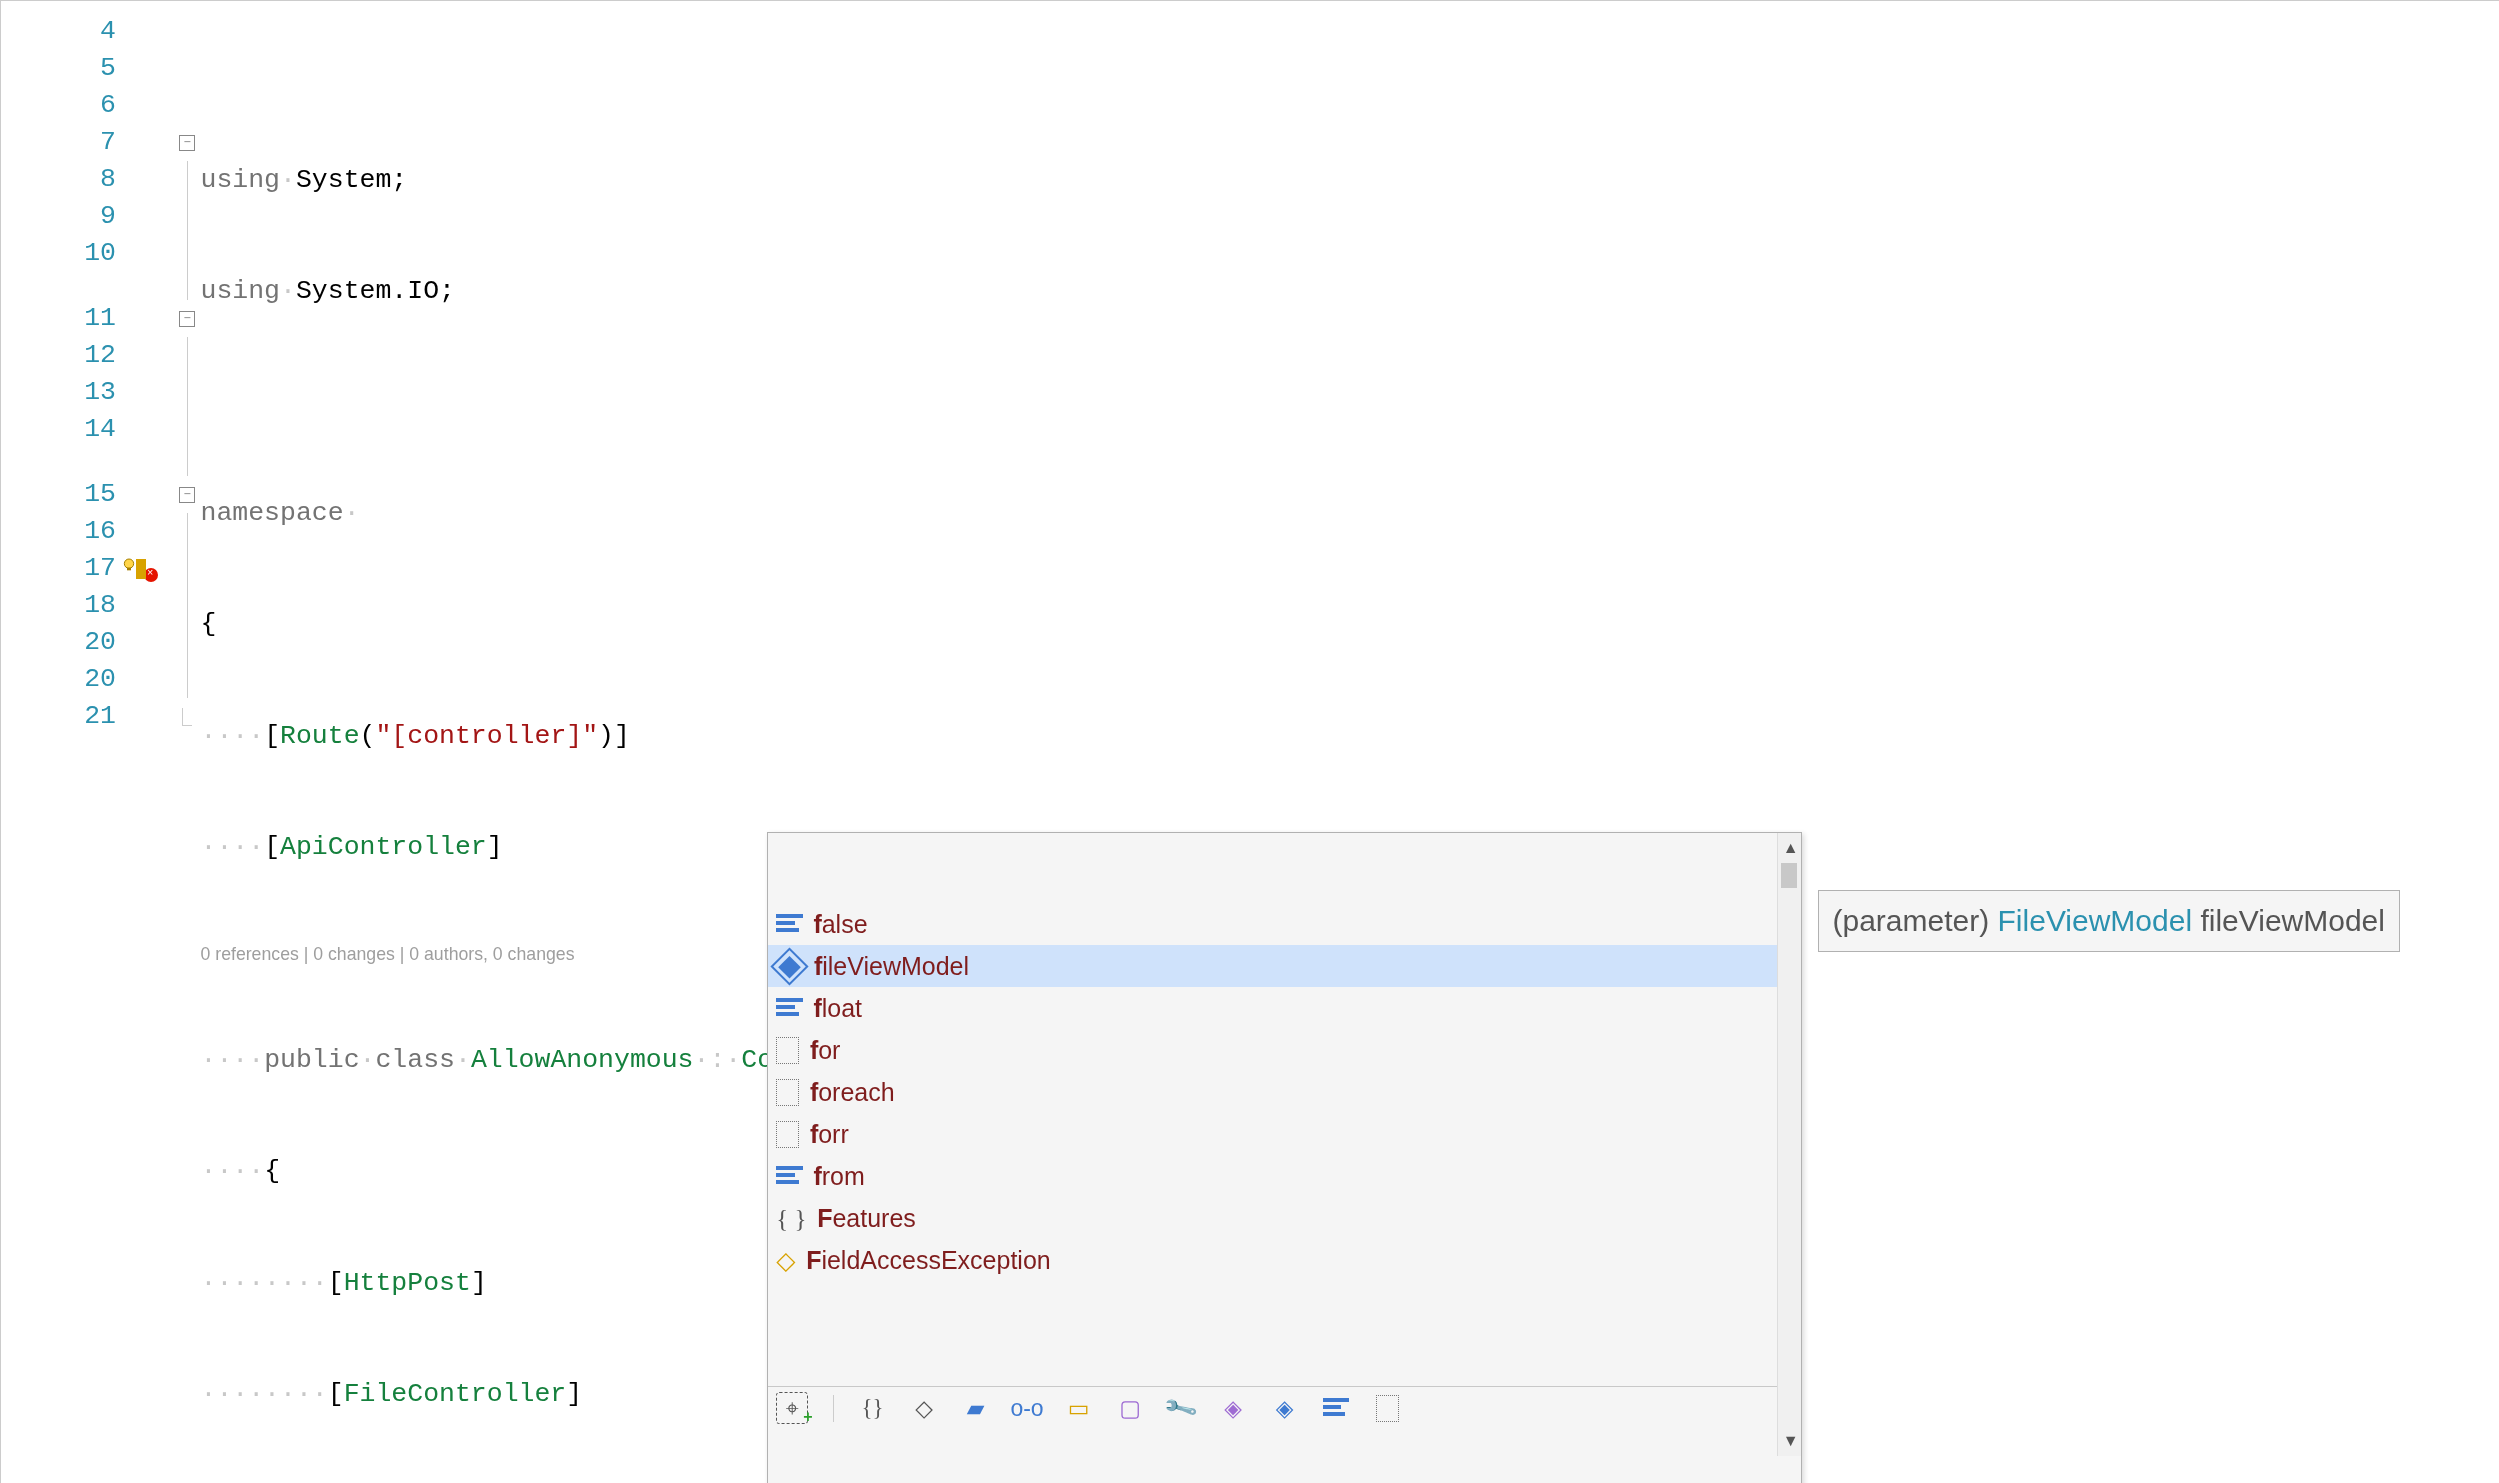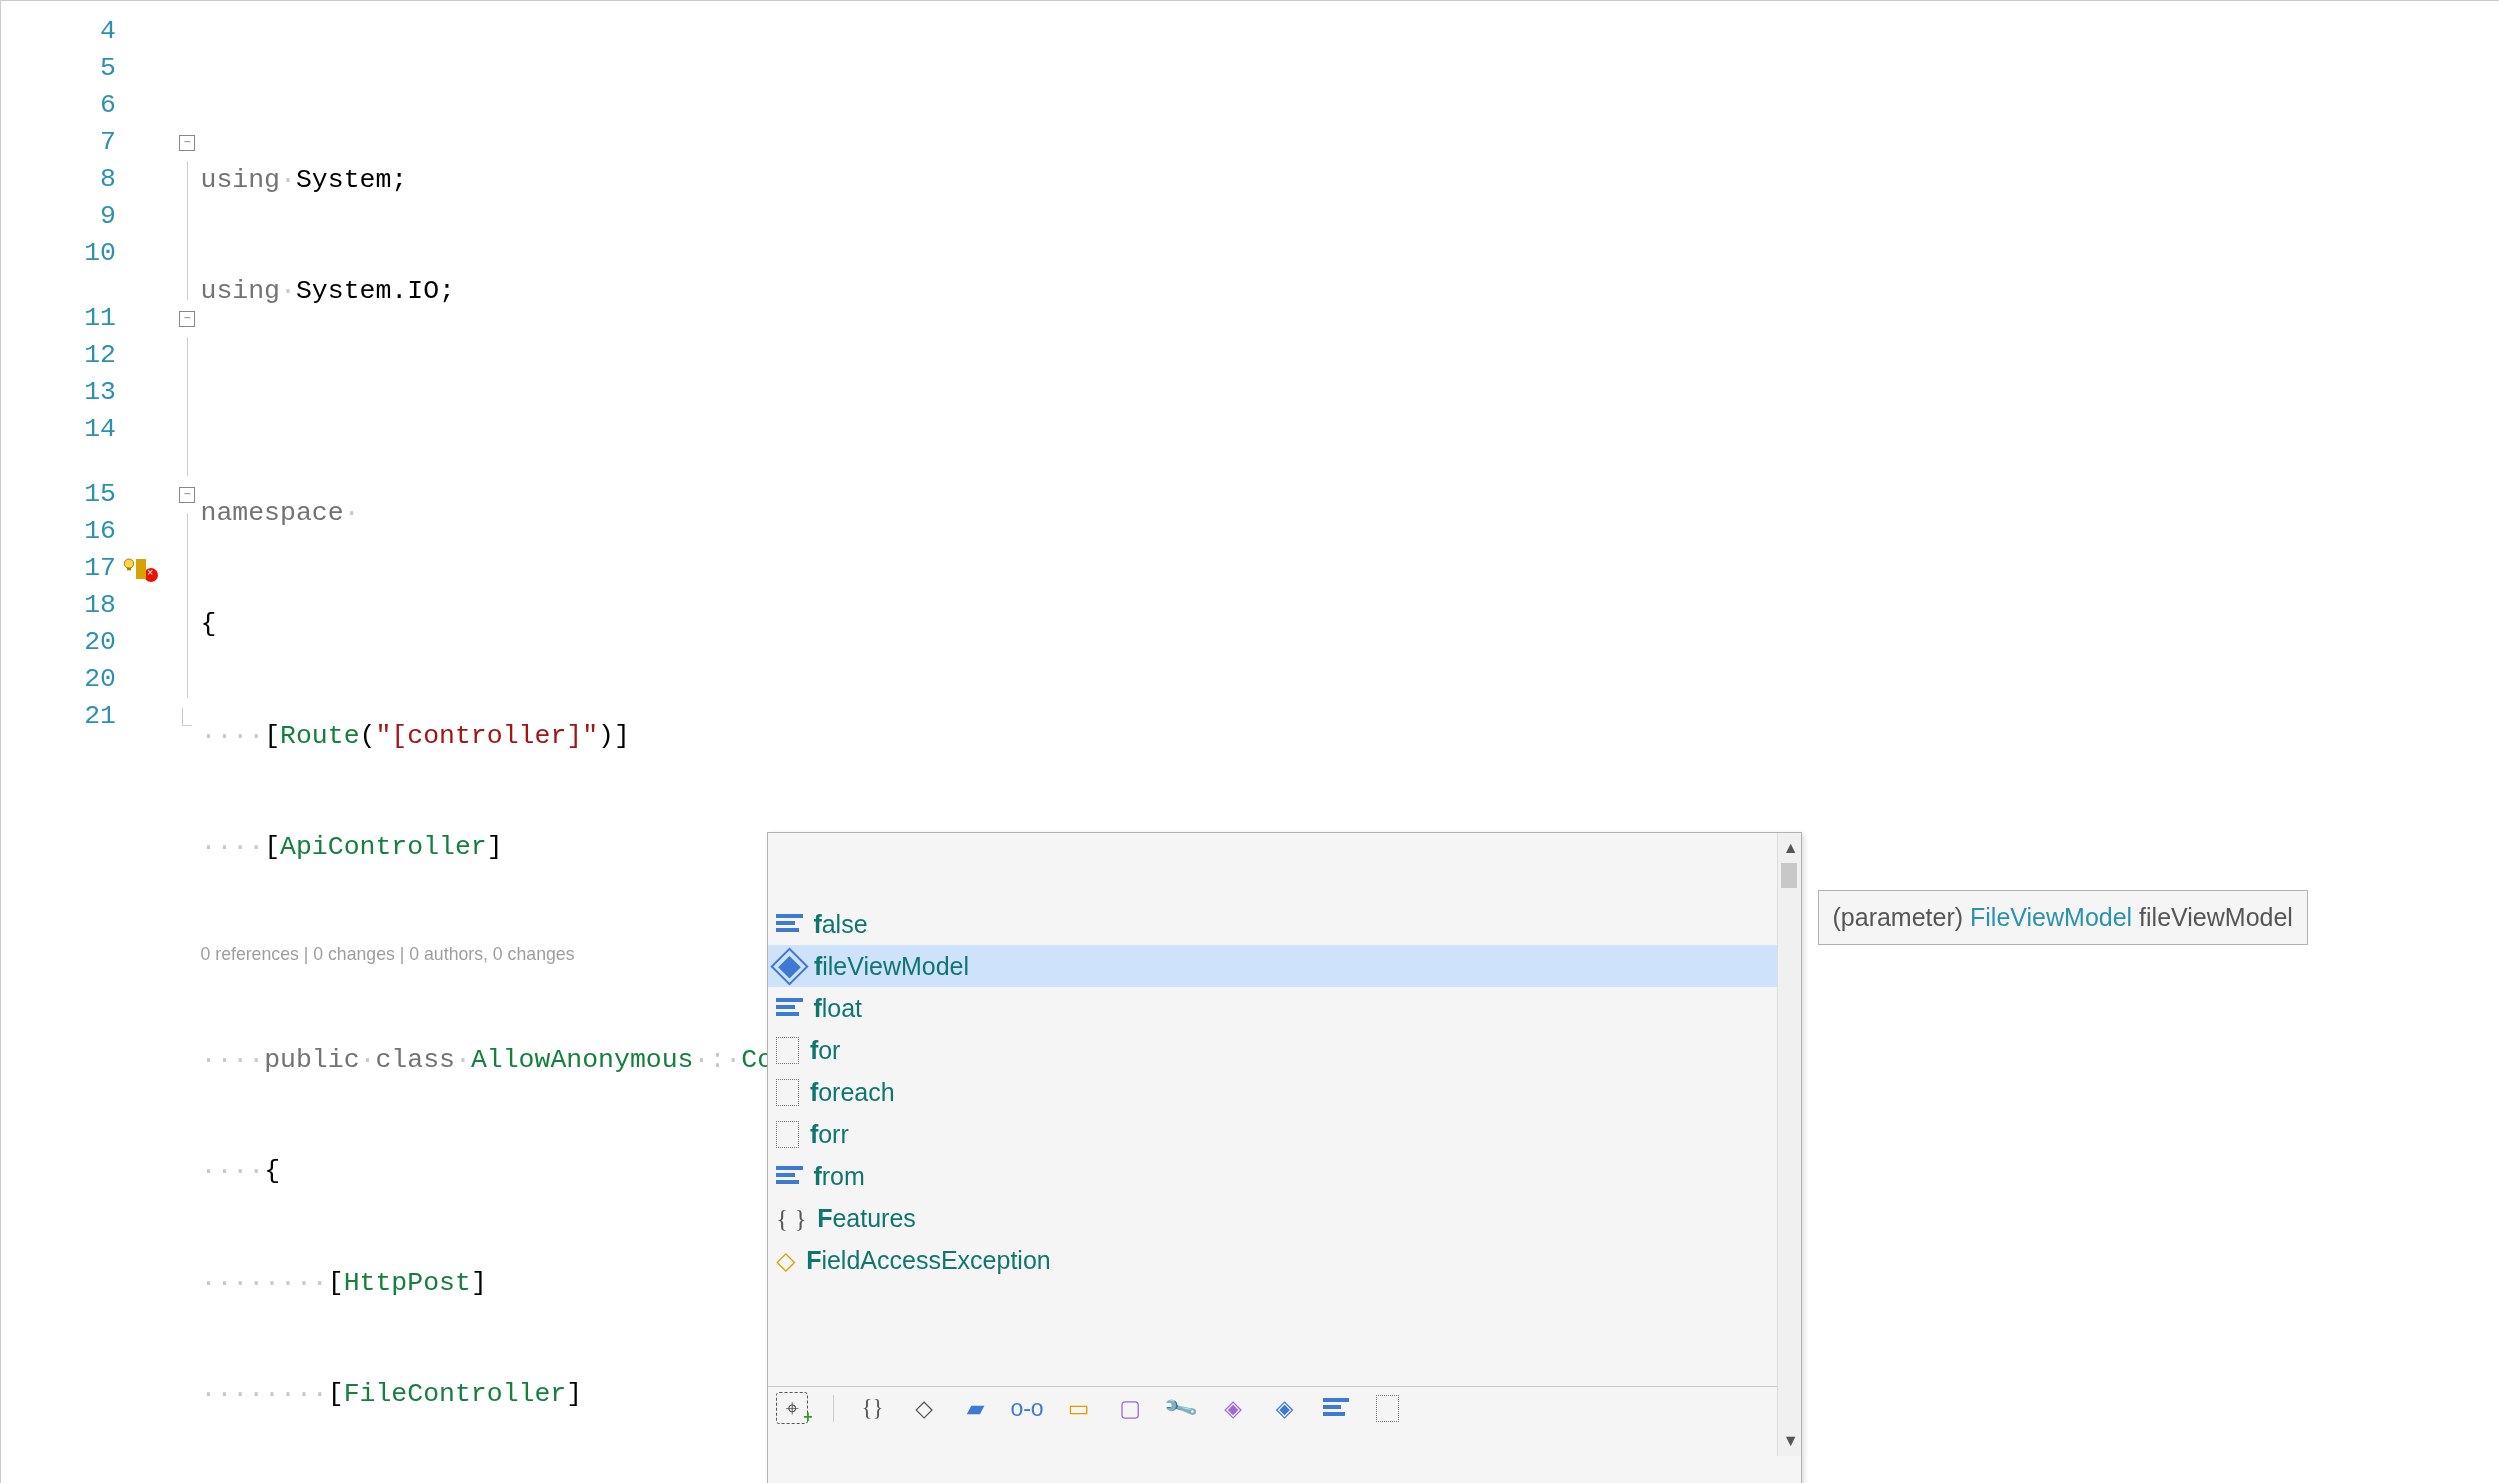--- a/index.html
+++ b/index.html
@@ -95,21 +95,21 @@
 .intellisense .list {
   max-height: 545px;
 }
 .intellisense .item {
   display: flex; align-items: center;
   padding: 3.5px 8.8px;
   gap: 10.6px;
   position: relative;
 }
 .intellisense .item.selected { background: #cfe2fb; }
-.intellisense .item .label { color: #0f766e; }
+.intellisense .item .label { color: #7f1d1d; }
 .intellisense .item .label b { font-weight: bold; }
 .icon-kw {
   display: inline-flex; width: 26.5px; height: 21px;
   gap: 2.7px; flex-direction: column;
 }
 .icon-kw span { height: 4.4px; background: #3e7ad1; width: 100%; }
 .icon-kw span:nth-child(2){width:70%}
 .icon-kw span:nth-child(3){width:85%}
 .icon-param {
   width: 23px; height: 23px;
@@ -166,21 +166,21 @@
 .fb-boxp { color: #9e6bd3; }
 
 
 .param-tooltip {
   position: absolute;
   left: 1617px; top: 889px;
   background: #f5f5f5;
   border: 0.9px solid #b1b1b1;
   padding: 8.8px 14px;
   font-family: 'Segoe UI', Arial, sans-serif;
-  font-size: 25px;
+  font-size: 30px;
   white-space: nowrap;
 }
 .param-tooltip .lbl { color: #555; }
 .param-tooltip .t-type { color: #2b91af; }
 .param-tooltip .t-name { color: #555; }
 
 .gutter-bp {
   position: absolute; left: 3.5px; top: 8.8px;
   width: 10.6px; height: 19.5px;
   background: #d8a200;

